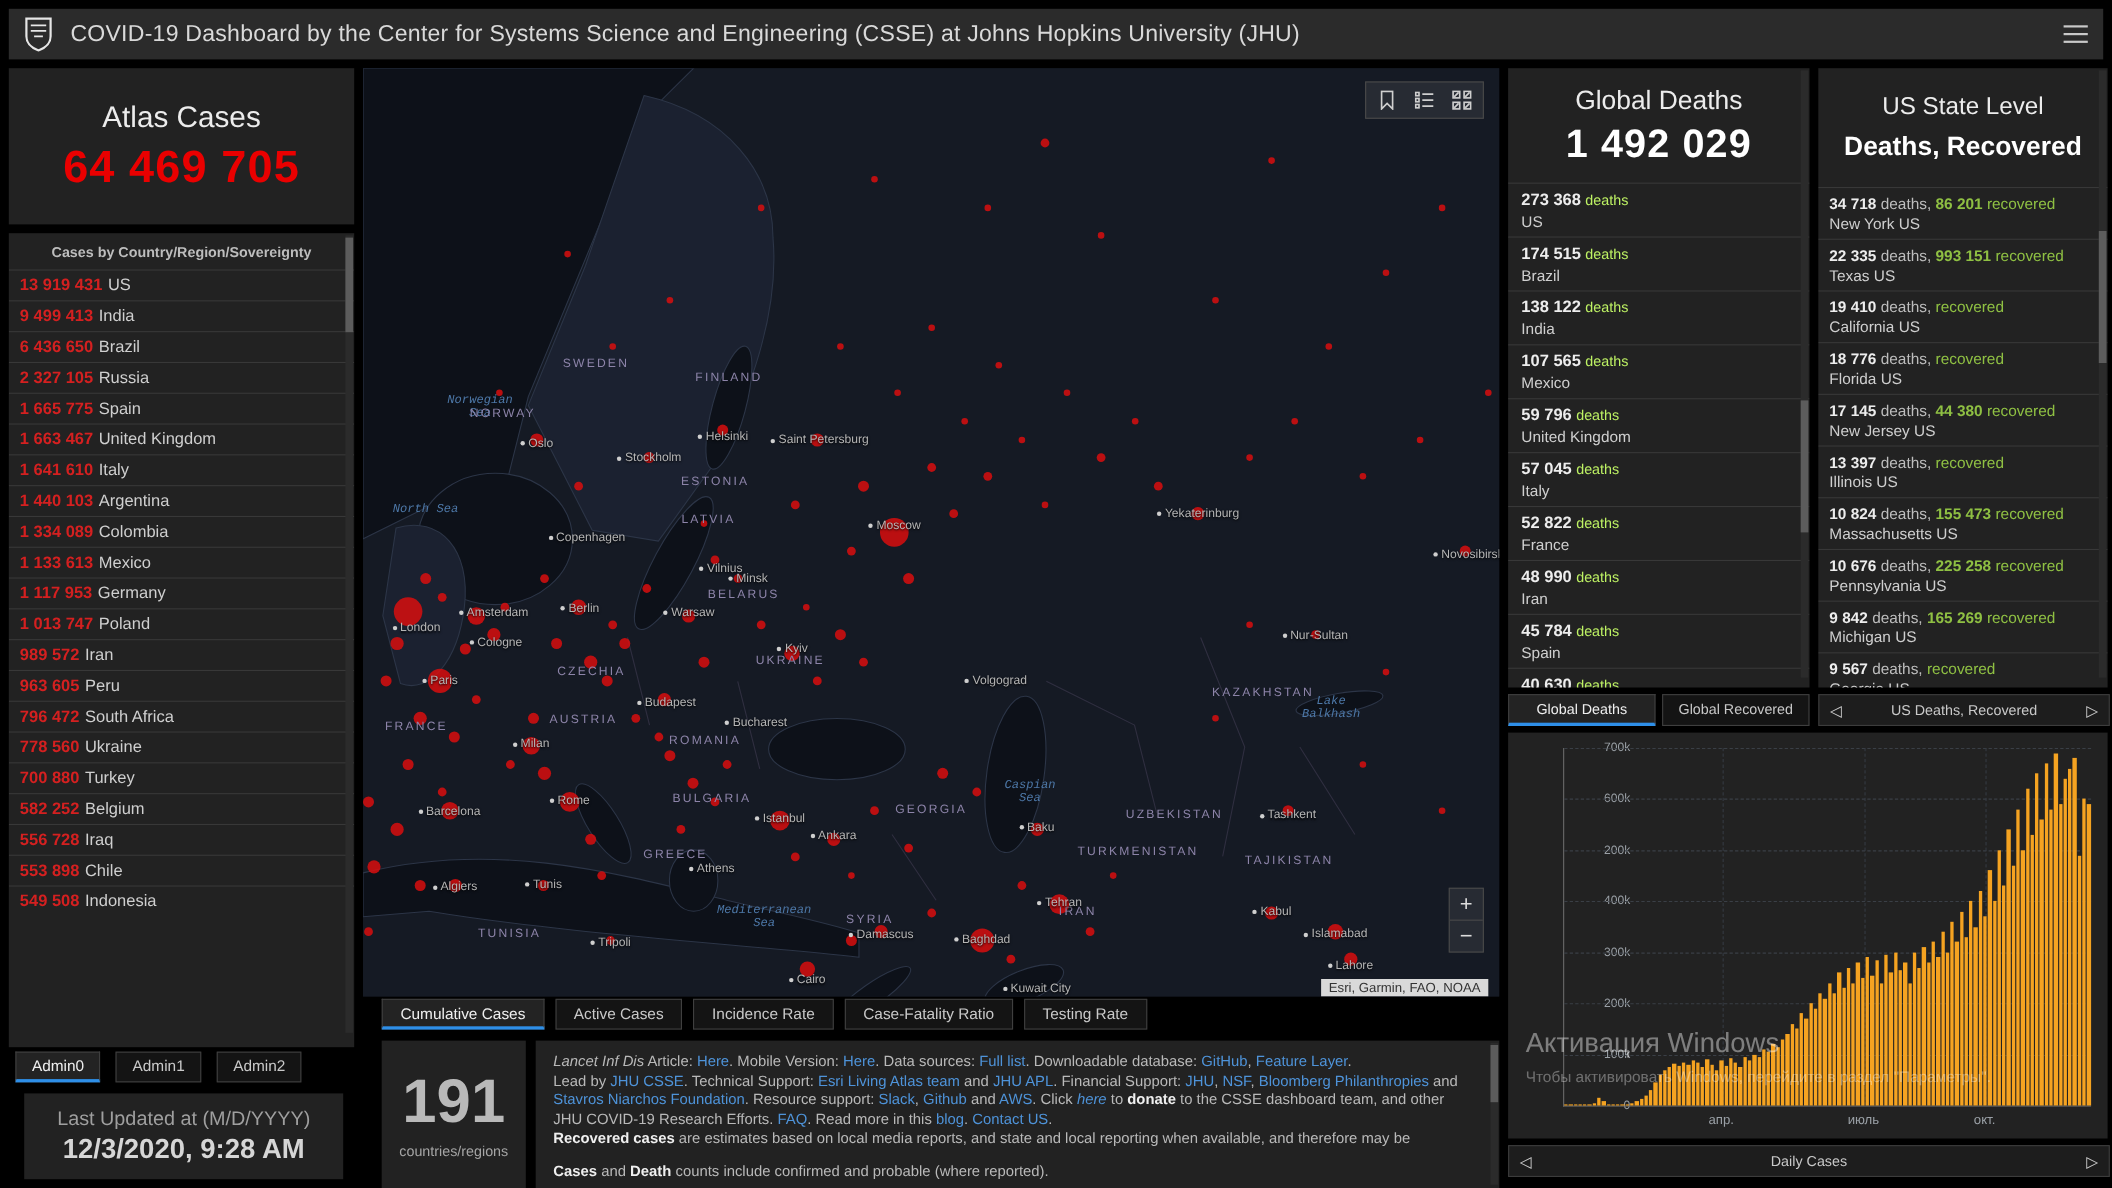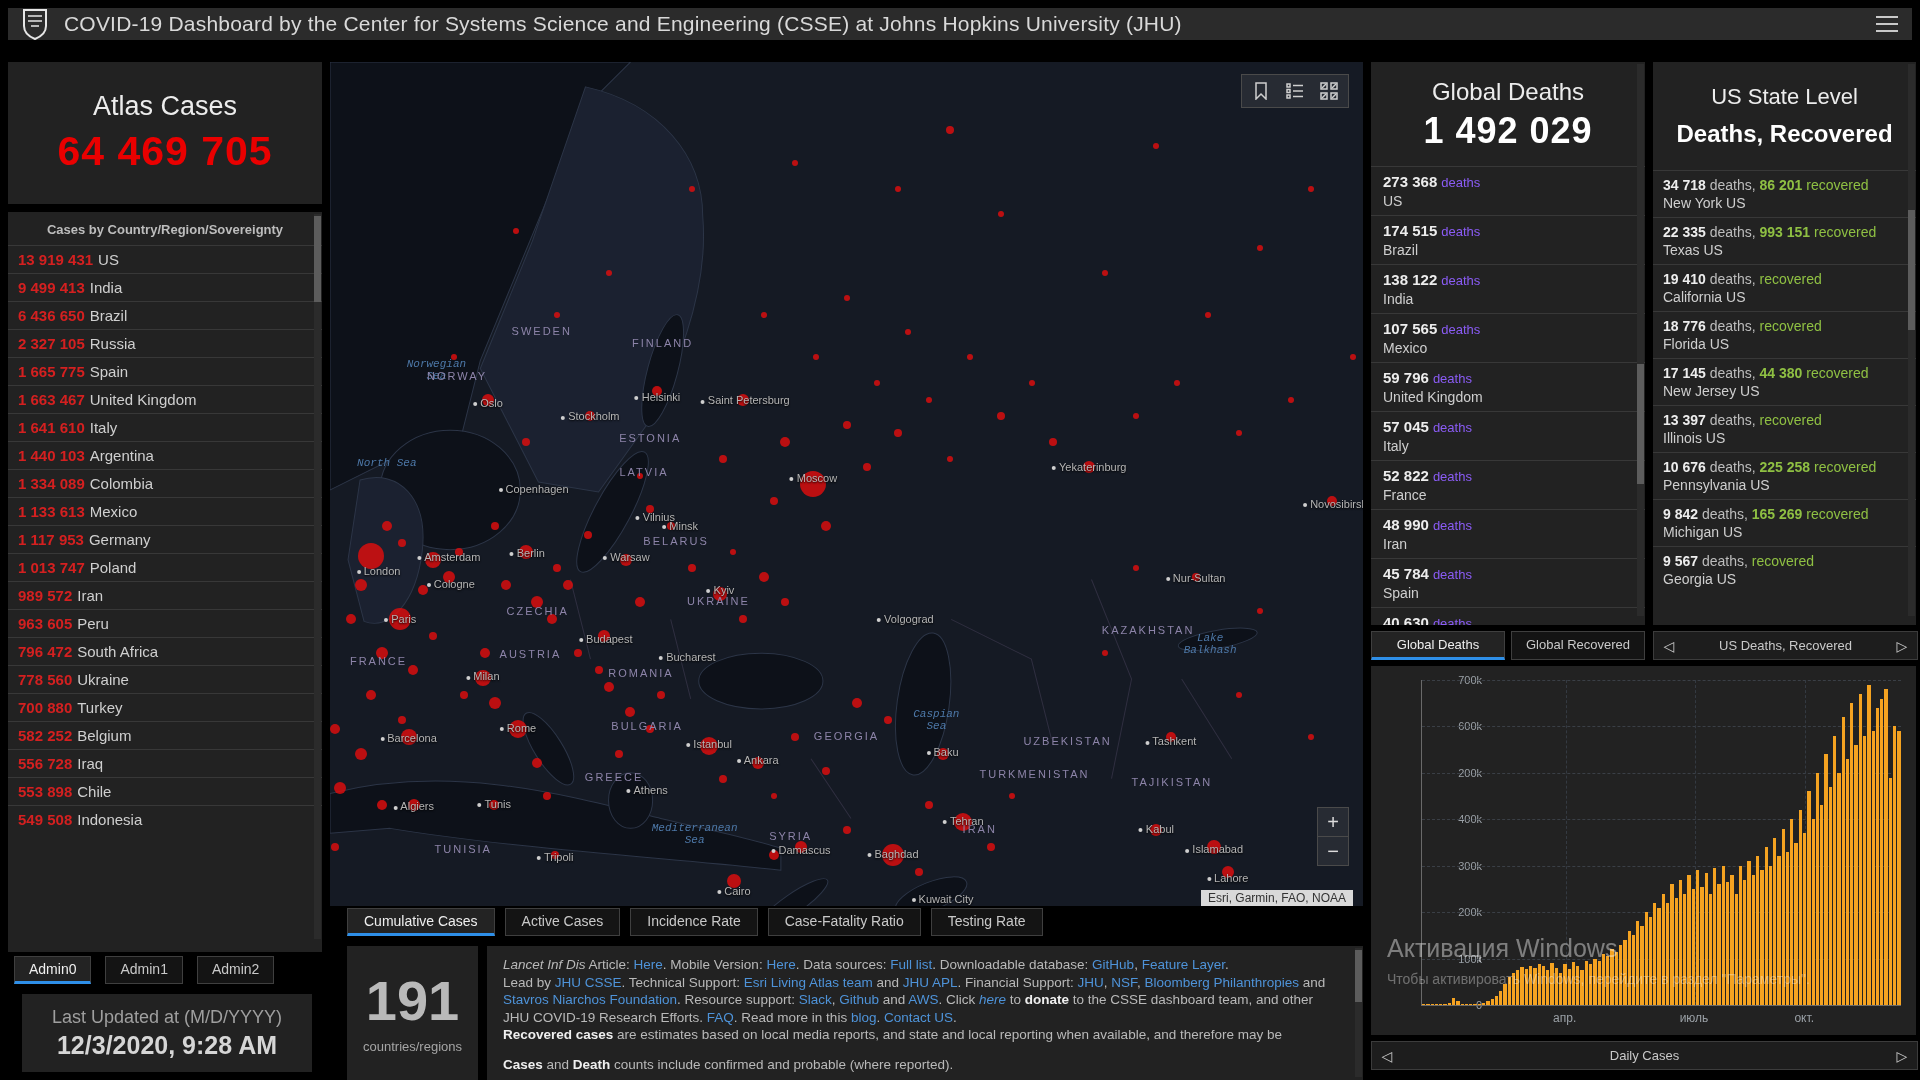--- a/index.html
+++ b/index.html
@@ -1,21 +1,21 @@
 <!DOCTYPE html>
 <html><head>
 <meta charset="utf-8">
 <style>
   html,body{margin:0;padding:0;background:#000;}
   .stage{position:relative;width:1920px;height:1080px;background:#000;overflow:hidden;
          font-family:"Liberation Sans", sans-serif;}
   .panel{position:absolute;background:#222;box-sizing:border-box;}
 
   
-  .header{left:8px;top:8px;width:1904px;height:32px;background:#2b2b2b;display:flex;align-items:center;padding:0 14px;}
+  .header{left:8px;top:8px;width:1904px;height:46px;background:#2b2b2b;display:flex;align-items:center;padding:0 14px;}
   .logo{width:26px;height:32px;margin-right:16px;flex:0 0 auto;}
   .hdr-title{color:#d9d9d9;font-size:21px;letter-spacing:.2px;flex:1 1 auto;white-space:nowrap;overflow:hidden;}
   .burger{width:22px;height:16px;display:flex;flex-direction:column;justify-content:space-between;cursor:pointer;}
   .burger span{display:block;height:2px;background:#c9c9c9;}
 
   
   .gc-panel{left:8px;top:62px;width:314px;height:142px;display:flex;flex-direction:column;align-items:center;justify-content:center;}
   .gc-label{color:#ececec;font-size:27px;}
   .gc-value{color:#ea0000;font-size:41px;font-weight:bold;margin-top:6px;letter-spacing:1px;}
   .list-panel{left:8px;top:212px;width:314px;height:740px;overflow:hidden;}
@@ -64,21 +64,21 @@
   .f-line.gap{margin-top:12px;}
 
   
   .gd-panel{left:1371px;top:62px;width:274px;height:563px;overflow:hidden;}
   .gd-head{display:flex;flex-direction:column;align-items:center;padding-top:16px;}
   .gd-title{color:#ececec;font-size:24px;}
   .gd-value{color:#fff;font-size:36px;font-weight:bold;margin-top:4px;letter-spacing:1px;}
   .gd-list{margin-top:14px;}
   .death-row{border-top:1px solid #383838;padding:6px 12px;}
   .death-num{color:#ededed;font-size:15px;font-weight:bold;}
-  .death-word{color:#8b5cf6;font-size:13px;margin-left:4px;}
+  .death-word{color:#bef264;font-size:13px;margin-left:4px;}
   .death-region{color:#cfcfcf;font-size:14px;margin-top:2px;}
 
   .us-panel{left:1653px;top:62px;width:263px;height:563px;overflow:hidden;}
   .us-title1{color:#ececec;font-size:22px;text-align:center;padding-top:22px;}
   .us-title2{color:#fff;font-size:24px;font-weight:bold;text-align:center;margin-top:10px;}
   .us-list{margin-top:22px;}
   .us-row{border-top:1px solid #383838;padding:6px 10px;font-size:14px;}
   .us-dn{color:#ededed;font-weight:bold;}
   .us-dw{color:#bdbdbd;}
   .us-rn{color:#8fc043;font-weight:bold;}
@@ -545,20 +545,24 @@
         </div>
         <div class="us-row">
           <div><span class="us-dn">17 145 </span><span class="us-dw">deaths, </span><span class="us-rn">44 380 </span><span class="us-rw">recovered</span></div>
           <div class="us-region">New Jersey US</div>
         </div>
         <div class="us-row">
           <div><span class="us-dn">13 397 </span><span class="us-dw">deaths, </span><span class="us-rn"> </span><span class="us-rw">recovered</span></div>
           <div class="us-region">Illinois US</div>
         </div>
         <div class="us-row">
+          <div><span class="us-dn">10 824 </span><span class="us-dw">deaths, </span><span class="us-rn">155 473 </span><span class="us-rw">recovered</span></div>
+          <div class="us-region">Massachusetts US</div>
+        </div>
+        <div class="us-row">
           <div><span class="us-dn">10 676 </span><span class="us-dw">deaths, </span><span class="us-rn">225 258 </span><span class="us-rw">recovered</span></div>
           <div class="us-region">Pennsylvania US</div>
         </div>
         <div class="us-row">
           <div><span class="us-dn">9 842 </span><span class="us-dw">deaths, </span><span class="us-rn">165 269 </span><span class="us-rw">recovered</span></div>
           <div class="us-region">Michigan US</div>
         </div>
         <div class="us-row">
           <div><span class="us-dn">9 567 </span><span class="us-dw">deaths, </span><span class="us-rn"> </span><span class="us-rw">recovered</span></div>
           <div class="us-region">Georgia US</div>

